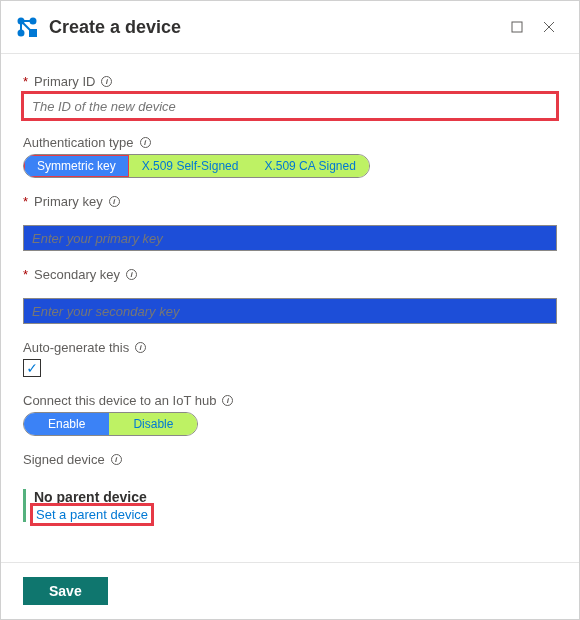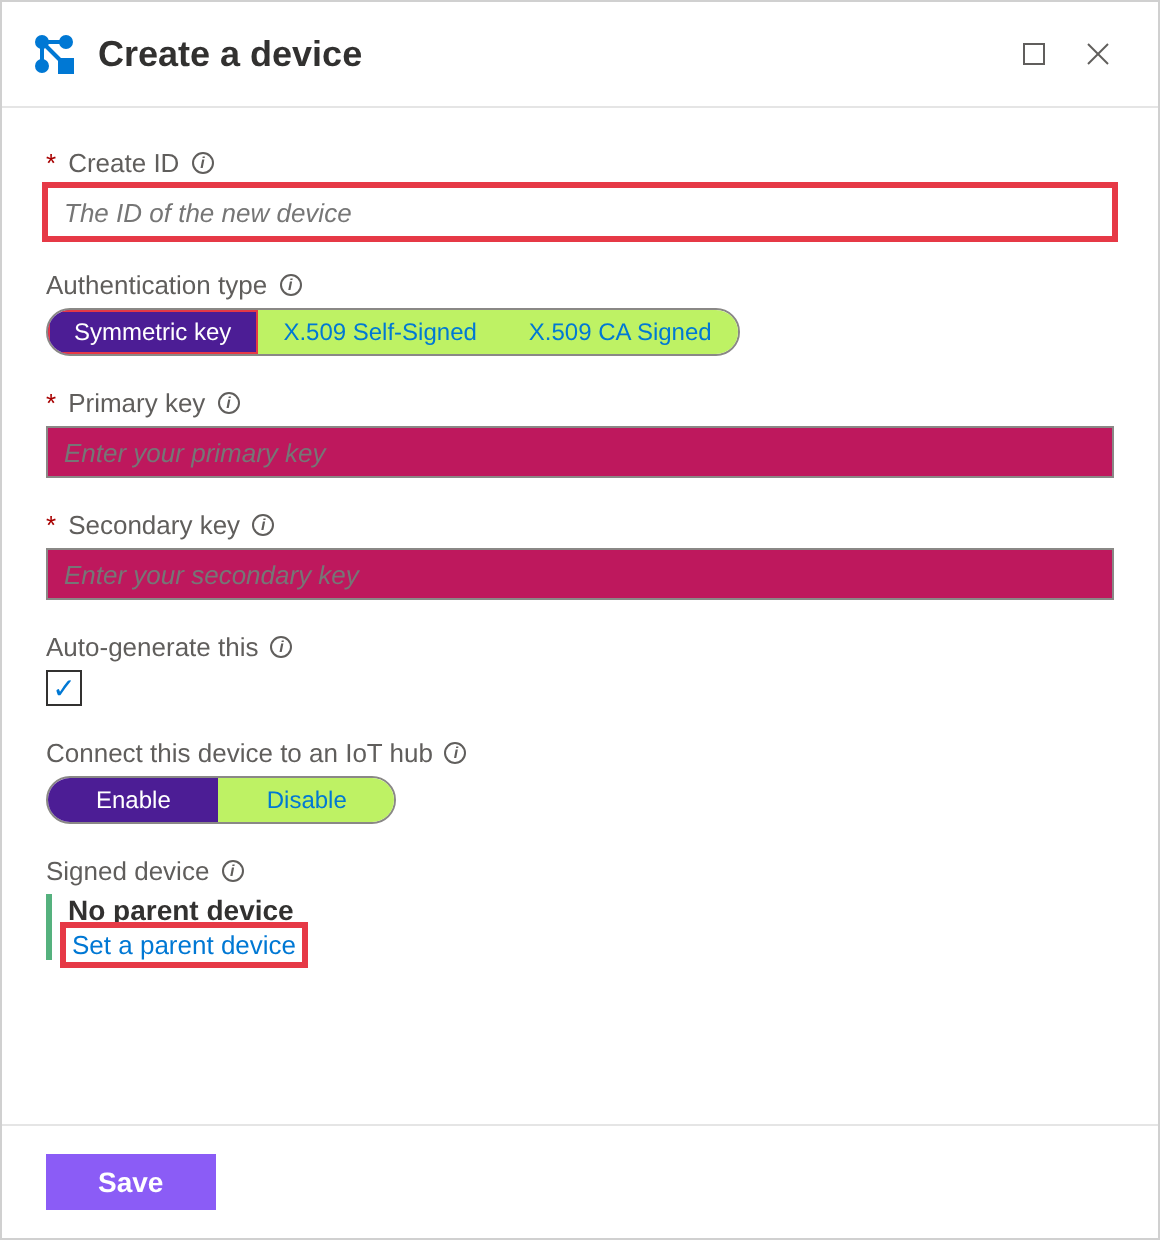--- a/index.html
+++ b/index.html
@@ -60,69 +60,69 @@
     .text-input {
       width: 100%;
       height: 26px;
       padding: 2px 8px;
       border: 1px solid #8a8886;
       font-family: Liberation Sans, sans-serif;
       font-size: 13px;
       background: #fff;
     }
     .text-input::placeholder { font-style: italic; color: #767676; }
-    .text-input.readonly { background: #be185d; }
+    .text-input.readonly { background: #1d4ed8; margin-top: 12px; }
     .highlight-red { outline: 3px solid #e63946; outline-offset: -1px; }
     .seg-group {
       display: inline-flex;
       border: 1px solid #8a8886;
       border-radius: 14px;
       overflow: hidden;
       height: 24px;
     }
     .seg {
       padding: 0 13px;
       height: 100%;
       display: flex; align-items: center;
       font-size: 12px;
       background: #bef264;
       color: #0078d4;
       border: none;
       cursor: pointer;
     }
-    .seg.selected { background: #4c1d95; color: #fff; }
+    .seg.selected { background: #3b82f6; color: #fff; }
     .seg-group.small .seg { padding: 0 24px; }
     .checkbox-wrap {
       width: 18px; height: 18px;
       border: 1px solid #323130;
       display: flex; align-items: center; justify-content: center;
       cursor: pointer;
       margin-top: 4px;
     }
     .checkbox-tick { color: #0078d4; font-size: 14px; line-height: 1; }
     .parent-block {
       border-left: 3px solid #55b17e;
       padding-left: 8px;
-      margin-top: 4px;
+      margin-top: 22px;
     }
     .parent-none { font-weight: 700; font-size: 14px; }
     .parent-link {
       color: #0078d4;
       font-size: 13px;
       cursor: pointer;
       display: inline-block;
       margin-top: 2px;
     }
     .parent-link.highlight-red { outline-offset: 1px; padding: 0 2px; }
     .footer {
       border-top: 1px solid #e5e5e5;
       padding: 14px 22px;
     }
     .save-btn {
-      background: #8b5cf6;
+      background: #0f766e;
       color: #fff;
       border: none;
       padding: 6px 26px;
       font-size: 14px;
       font-weight: 600;
       cursor: pointer;
     }
   </style>
 </head>
 <body>
@@ -149,21 +149,21 @@
         <line x1="11" y1="1" x2="1" y2="11" stroke="#605e5c" stroke-width="1"></line>
       </svg>
   </button>
 </div>
 
 <div class="content">
 
   <div class="field">
     <div class="field-label">
       <span class="req">*</span>
-      <span>Create ID</span>
+      <span>Primary ID</span>
       <span class="info-icon">i</span>
     </div>
     <input class="text-input highlight-red" type="text" placeholder="The ID of the new device" style="">
   </div>
 
   <div class="field">
     <div class="field-label">
       <span>Authentication type</span>
       <span class="info-icon">i</span>
     </div>

